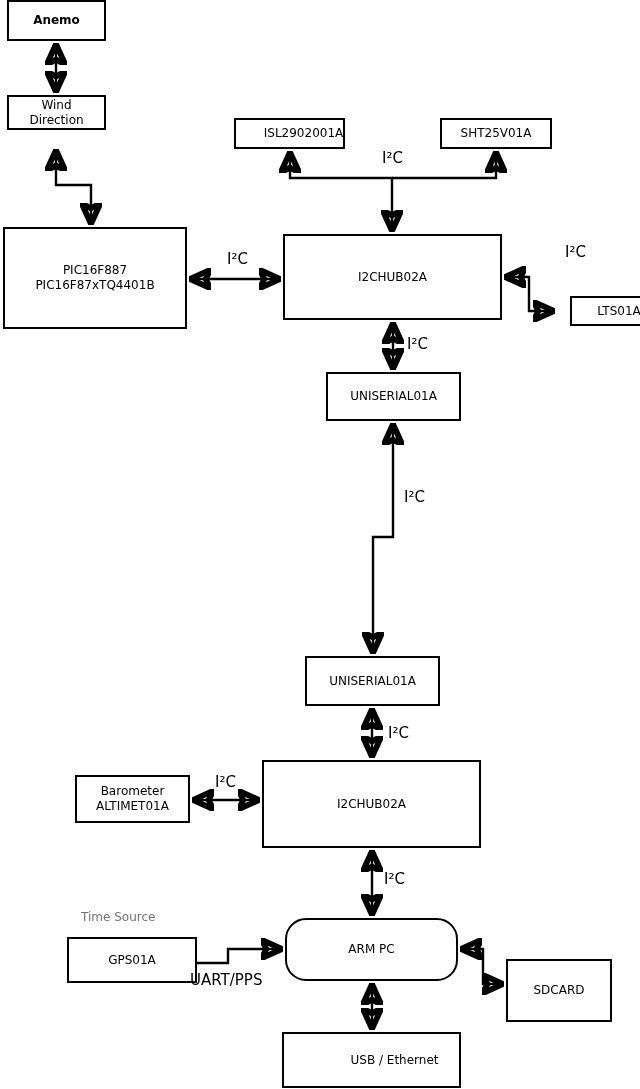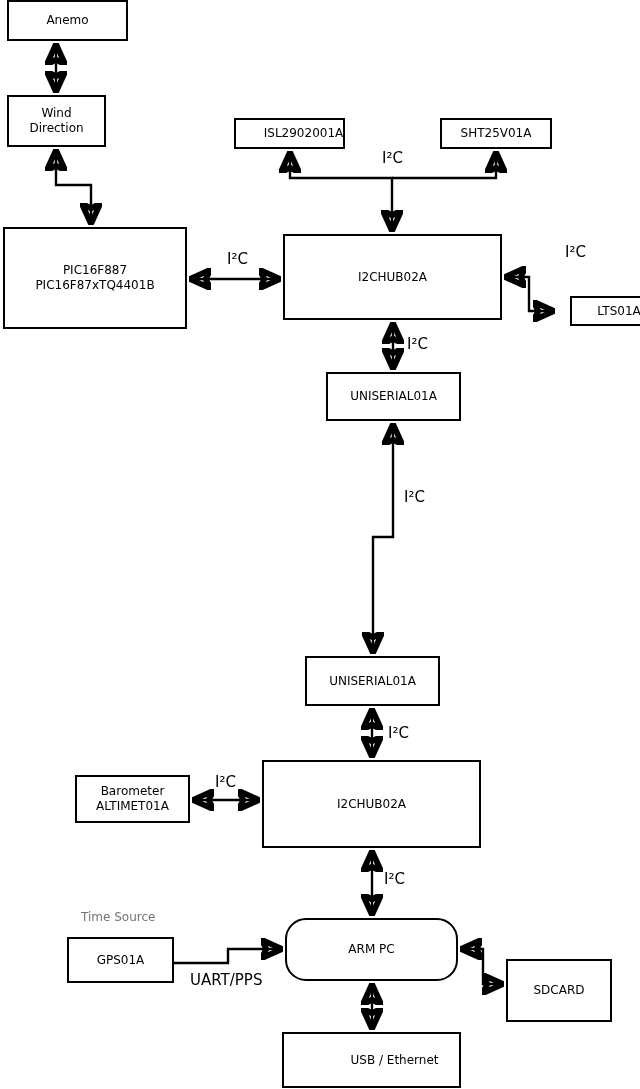--- a/index.html
+++ b/index.html
@@ -91,23 +91,23 @@
 
     <line x1="372" y1="852" x2="372" y2="914" marker-start="url(#ah2)" marker-end="url(#ah)"></line>
 
     <path d="M174,963 L228,963 L228,949 L281,949" marker-end="url(#ah)"></path>
 
     <path d="M462,949 L483,949 L483,984 L502,984" marker-start="url(#ah2)" marker-end="url(#ah)"></path>
 
     <line x1="372" y1="985" x2="372" y2="1028" marker-start="url(#ah2)" marker-end="url(#ah)"></line>
   </svg>
 
-  <div class="node" style="left:7px;top:0px;width:121px;height:41px;">Anemo</div>
+  <div class="node" style="left:7px;top:0px;width:99px;height:41px;font-weight:bold;">Anemo</div>
 
-  <div class="node" style="left:7px;top:95px;width:99px;height:52px;">Wind
+  <div class="node" style="left:7px;top:95px;width:99px;height:35px;">Wind
 Direction</div>
 
   <div class="node" style="left:3px;top:227px;width:184px;height:102px;">PIC16F887
 PIC16F87xTQ4401B</div>
 
   <div class="node" style="left:234px;top:118px;width:111px;height:31px;padding-left:28px;">ISL2902001A</div>
 
   <div class="node" style="left:440px;top:118px;width:112px;height:31px;">SHT25V01A</div>
 
   <div class="node" style="left:283px;top:234px;width:219px;height:86px;">I2CHUB02A</div>
@@ -116,21 +116,21 @@
 
   <div class="node" style="left:326px;top:372px;width:135px;height:49px;">UNISERIAL01A</div>
 
   <div class="node" style="left:305px;top:656px;width:135px;height:50px;">UNISERIAL01A</div>
 
   <div class="node" style="left:262px;top:760px;width:219px;height:88px;">I2CHUB02A</div>
 
   <div class="node" style="left:75px;top:775px;width:115px;height:48px;">Barometer
 ALTIMET01A</div>
 
-  <div class="node" style="left:67px;top:937px;width:107px;height:46px;text-align:center;">GPS01A</div>
+  <div class="node" style="left:67px;top:937px;width:130px;height:46px;text-align:center;">GPS01A</div>
 
   <div class="node" style="left:285px;top:918px;width:173px;height:63px;border-radius:21px;">ARM PC</div>
 
   <div class="node" style="left:506px;top:959px;width:106px;height:63px;">SDCARD</div>
 
   <div class="node" style="left:282px;top:1032px;width:179px;height:56px;padding-left:46px;">USB / Ethernet</div>
 
   <div class="edge-label" style="left:382px;top:152px;">I²C</div>
 
   <div class="edge-label" style="left:227px;top:253px;">I²C</div>

